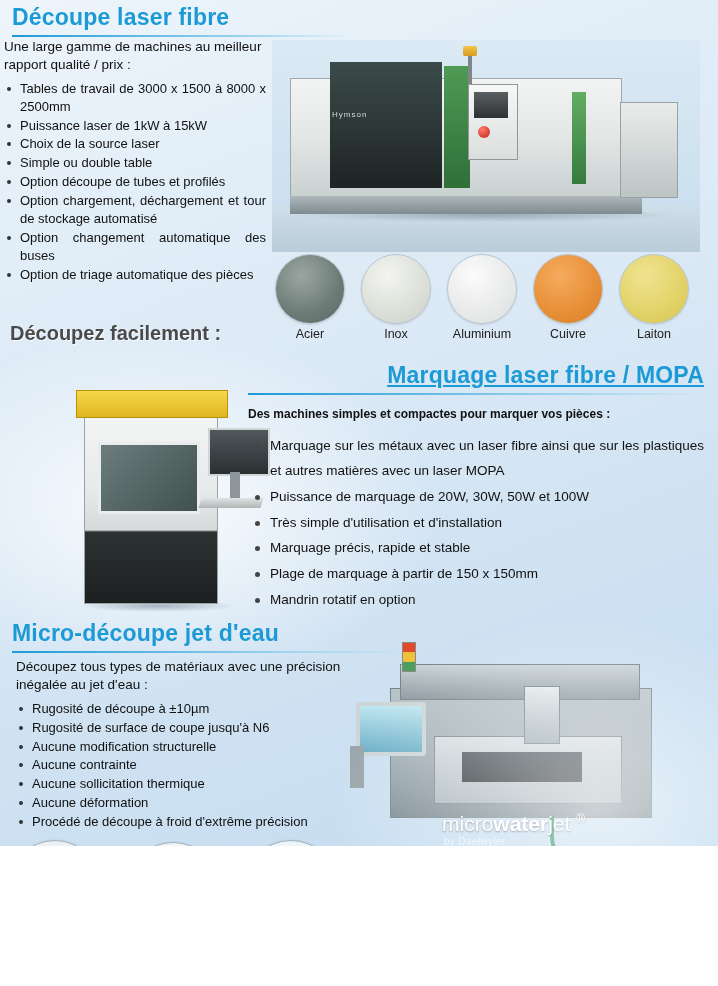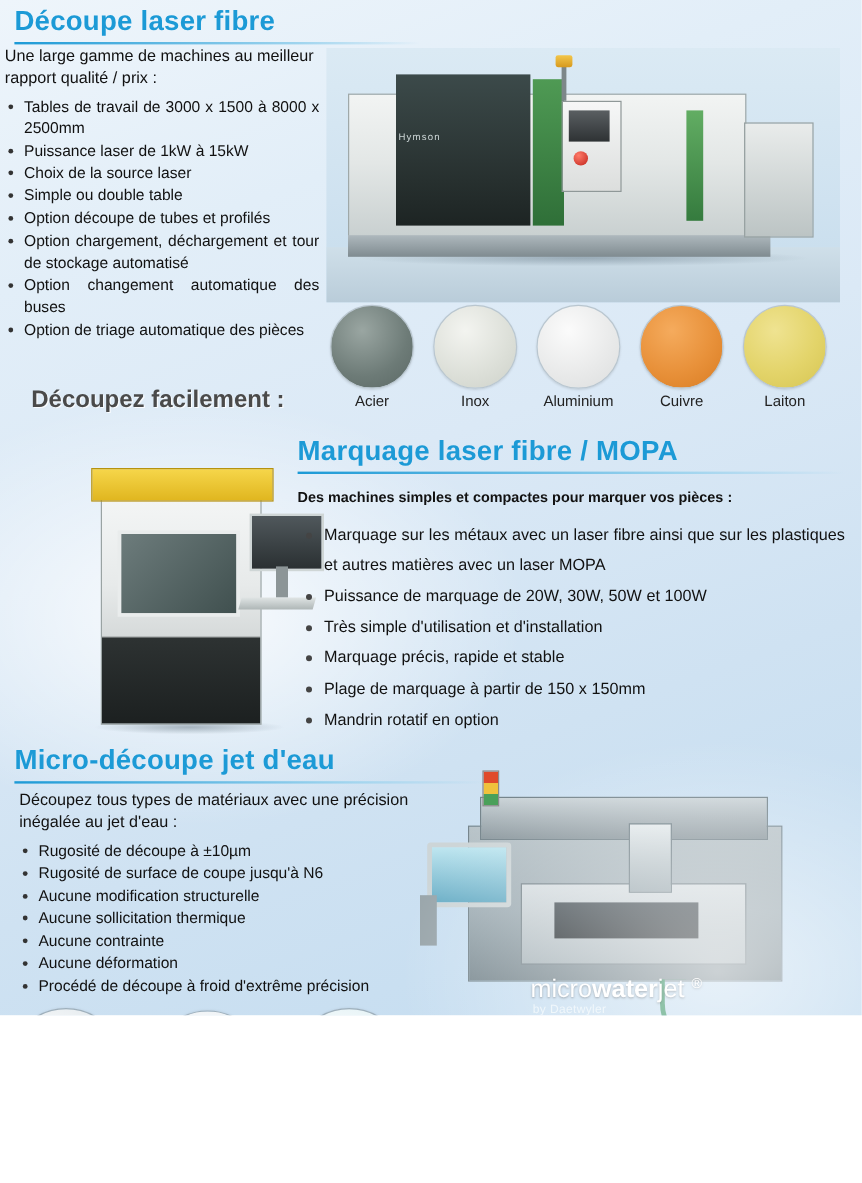--- a/index.html
+++ b/index.html
@@ -196,21 +196,21 @@
     box-shadow: 0 1px 2px rgba(0,0,0,0.12);
   }
   .mat .cap {
     margin-top: 3px;
     font-size: 12.5px;
     color: #222;
   }
 
   #decoupez-facilement {
     position: absolute;
-    left: 26px;
+    left: 10px;
     top: 322px;
     font-size: 20px;
     font-weight: bold;
     color: #4a4a4a;
     text-shadow: 1px 1px 0 rgba(255,255,255,0.8);
   }
 
   
   #marquage-machine {
     position: absolute;
@@ -252,21 +252,21 @@
     position: absolute; left: 36px; bottom: 6px; width: 160px; height: 12px;
     background: radial-gradient(ellipse at center, rgba(50,70,85,0.35), rgba(50,70,85,0) 70%);
   }
 
   #sec-marquage {
     position: absolute;
     left: 248px;
     top: 362px;
     width: 456px;
   }
-  #sec-marquage h1.section-title { font-size: 23px; text-align: left; }
+  #sec-marquage h1.section-title { font-size: 23px; text-align: right; text-decoration: underline; }
   #marquage-lead {
     margin-top: 12px;
     font-size: 12px;
     font-weight: bold;
     color: #111;
   }
   #marquage-list {
     margin-top: 10px;
   }
   #marquage-list li {
@@ -551,22 +551,22 @@
       <div class="rule"></div>
     </div>
   </div>
 
   <div id="water-left" style="position:absolute;left:16px;top:658px;width:348px;">
     <p class="lead">Découpez tous types de matériaux avec une précision inégalée au jet d'eau :</p>
     <ul class="bullets">
       <li>Rugosité de découpe à ±10µm</li>
       <li>Rugosité de surface de coupe jusqu'à N6</li>
       <li>Aucune modification structurelle</li>
+      <li>Aucune contrainte</li>
       <li>Aucune sollicitation thermique</li>
-      <li>Aucune contrainte</li>
       <li>Aucune déformation</li>
       <li>Procédé de découpe à froid d'extrême précision</li>
     </ul>
   </div>
 
   <div id="water-machine" style="position:absolute;left:338px;top:640px;width:368px;height:246px;">
     <div class="wj-shadow"></div>
     <div class="wj-body"></div>
     <div class="wj-gantry"></div>
     <div class="wj-tank"></div>

